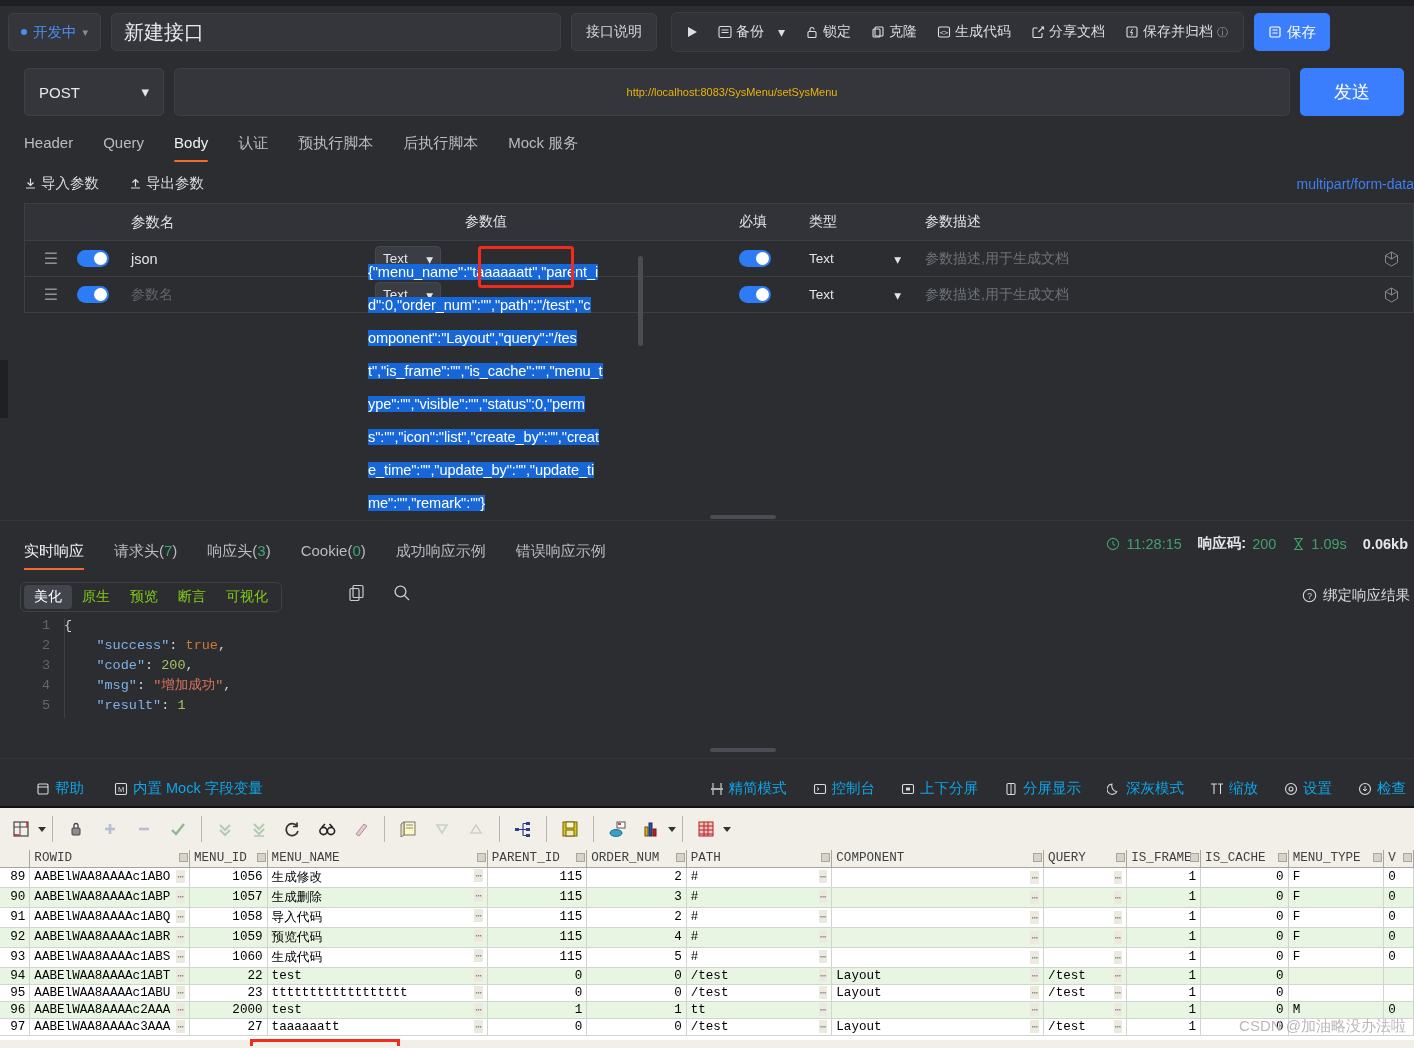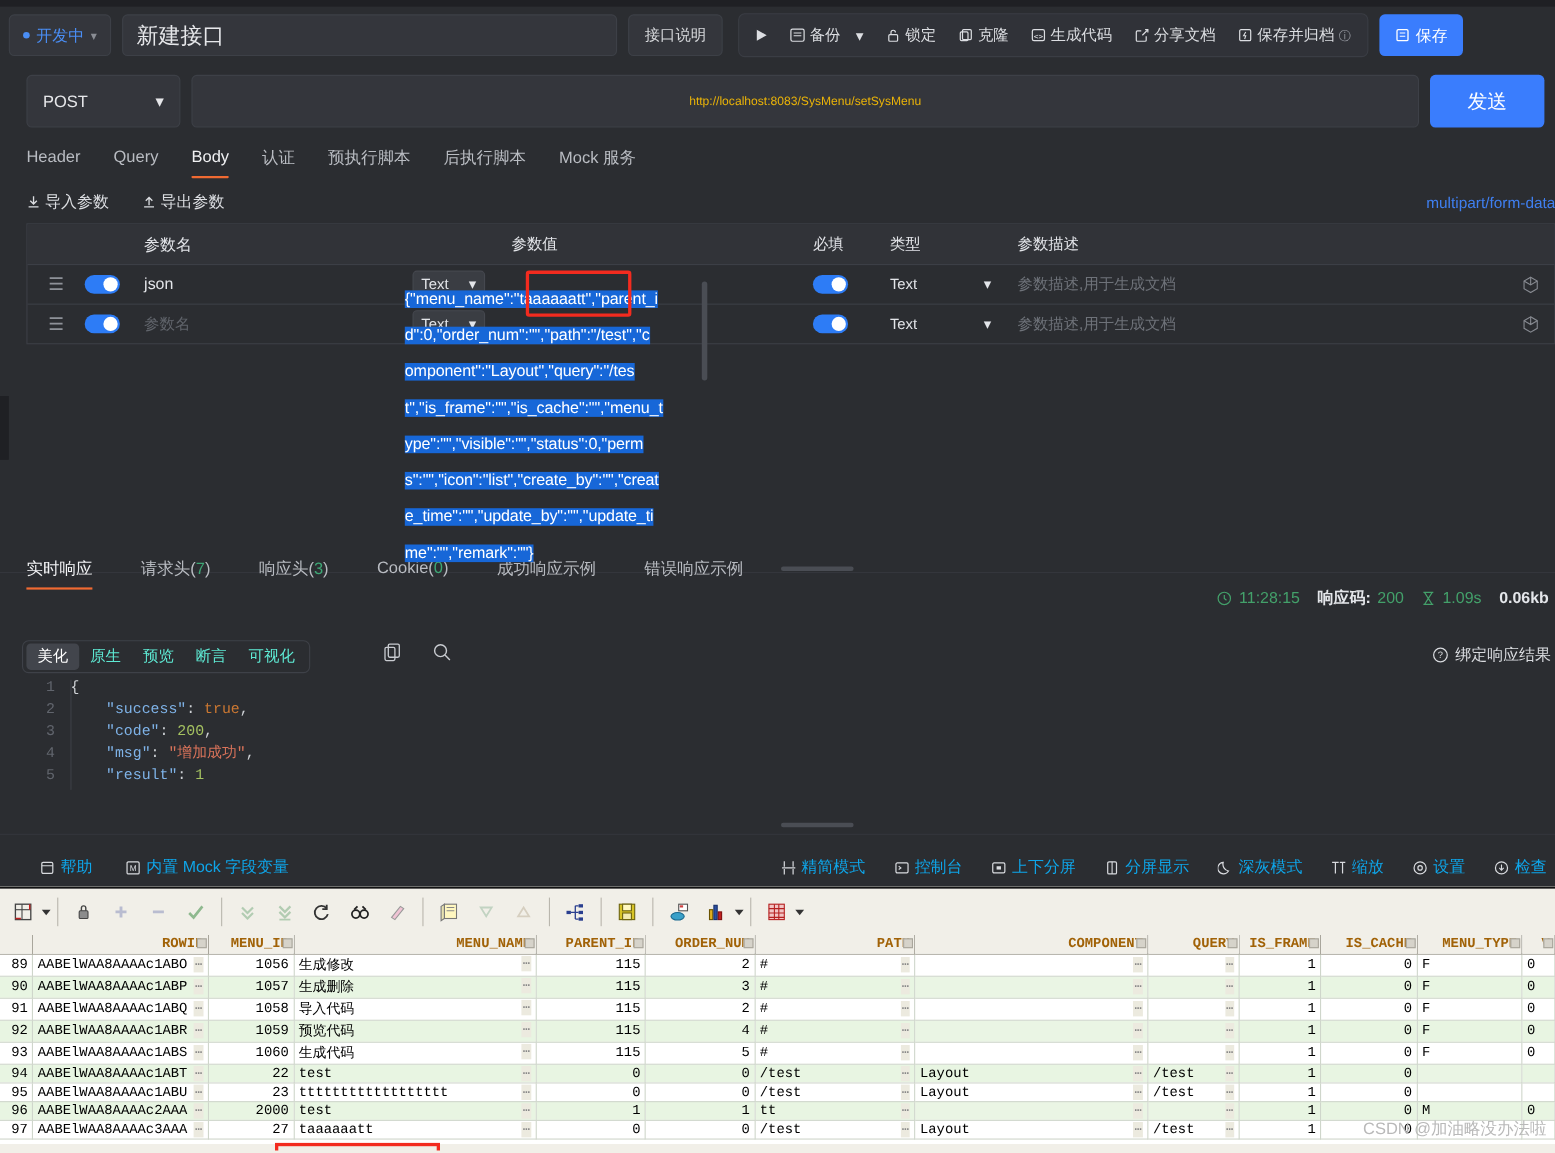--- a/index.html
+++ b/index.html
@@ -121,33 +121,33 @@
     border: 3px solid #f32b1f; border-radius: 3px; z-index: 8;
   }
   .vscroll {
     position: absolute; left: 638px; top: 256px; width: 5px; height: 90px;
     background: #4a4d54; border-radius: 3px;
   }
   .leftstub { position: absolute; left: 0; top: 360px; width: 8px; height: 58px; background: #1f2024; }
   .hscroll { position: absolute; left: 710px; top: 515px; width: 66px; height: 4px; background: #4a4d54; border-radius: 2px; }
   
   .resp-sep { position: absolute; left: 0; top: 520px; width: 1414px; height: 1px; background: #34363c; }
-  .resp-tabs { position: absolute; left: 24px; top: 508px; display: flex; gap: 44px; font-size: 15px; }
+  .resp-tabs { position: absolute; left: 24px; top: 542px; display: flex; gap: 30px; font-size: 15px; }
   .rtab { padding-bottom: 9px; color: #b9bcc2; cursor: pointer; position: relative; white-space: nowrap; }
   .rtab.active { color: #f2f3f5; }
   .rtab.active::after { content: ""; position: absolute; left: 0; right: 0; bottom: 0; height: 2.5px; background: #f06a32; }
   .num-g { color: #3ea675; }
   .meta { position: absolute; right: 6px; top: 534px; display: flex; align-items: center; gap: 16px; font-size: 14.5px; }
   .meta .g { color: #43a06a; }
   .meta .w { color: #e4e6ea; font-weight: bold; }
   .fmt-group {
     position: absolute; left: 20px; top: 582px; display: flex; align-items: center;
     border: 1px solid #3e4148; border-radius: 6px; height: 30px; padding: 0 3px;
   }
-  .fmt { padding: 0 10px; height: 24px; display: flex; align-items: center; font-size: 14px; color: #5eead4; cursor: pointer; border-radius: 4px; }
+  .fmt { padding: 0 10px; height: 24px; display: flex; align-items: center; font-size: 14px; color: #84cc16; cursor: pointer; border-radius: 4px; }
   .fmt.active { background: #42454c; color: #fff; }
   .ricons { position: absolute; left: 348px; top: 584px; display: flex; gap: 28px; color: #c9ccd1; }
   .bindlink { position: absolute; right: 4px; top: 586px; display: flex; align-items: center; gap: 6px; font-size: 14.5px; color: #d9dbdf; cursor: pointer; }
   .code {
     position: absolute; left: 20px; top: 616px; right: 20px; height: 120px;
     font-family: "Liberation Mono", "DejaVu Sans Mono", monospace; font-size: 13.5px; line-height: 20px;
   }
   .code .ln { display: flex; }
   .code .gut { width: 44px; text-align: right; color: #61656d; padding-right: 14px; flex: none; }
   .code .txt { white-space: pre; color: #cfd2d6; }
@@ -174,21 +174,21 @@
     display: flex; align-items: center; height: 42px; gap: 0px;
     background: #f1efe8; padding: 0 4px;
   }
   .tb-btn { width: 34px; height: 34px; display: flex; align-items: center; justify-content: center; cursor: pointer; }
   .tb-sep { width: 1px; height: 26px; background: #b9b6ad; margin: 0 6px; }
   .caret { width: 0; height: 0; border-left: 4px solid transparent; border-right: 4px solid transparent; border-top: 5px solid #333; cursor: pointer; }
   .grid-wrap { position: relative; height: 196px; overflow: hidden; background: #fff; }
   table.grid { border-collapse: collapse; font-family: "Liberation Mono", "DejaVu Sans Mono", monospace; font-size: 12.6px; table-layout: fixed; }
   table.grid th {
     background: #f1efe8; border: 1px solid #a9a69c; border-left: none; border-top: none;
-    font-weight: bold; text-align: right; padding: 1px 4px; height: 17px; color: #a16207;
+    font-weight: normal; text-align: left; padding: 1px 4px; height: 17px; color: #404040;
     position: relative; white-space: nowrap;
   }
   table.grid th .grip { position: absolute; right: 1px; top: 3px; width: 9px; height: 9px; background: #d6d3ca; border: 1px solid #a9a69c; }
   table.grid td {
     border-right: 1px solid #cfd6cb; border-bottom: 1px solid #cfd6cb;
     padding: 1px 4px; height: 17px; white-space: nowrap; overflow: hidden; color: #000;
   }
   tr.even td { background: #fff; }
   tr.odd td { background: #e8f5e2; }
   td.num { text-align: right; }

